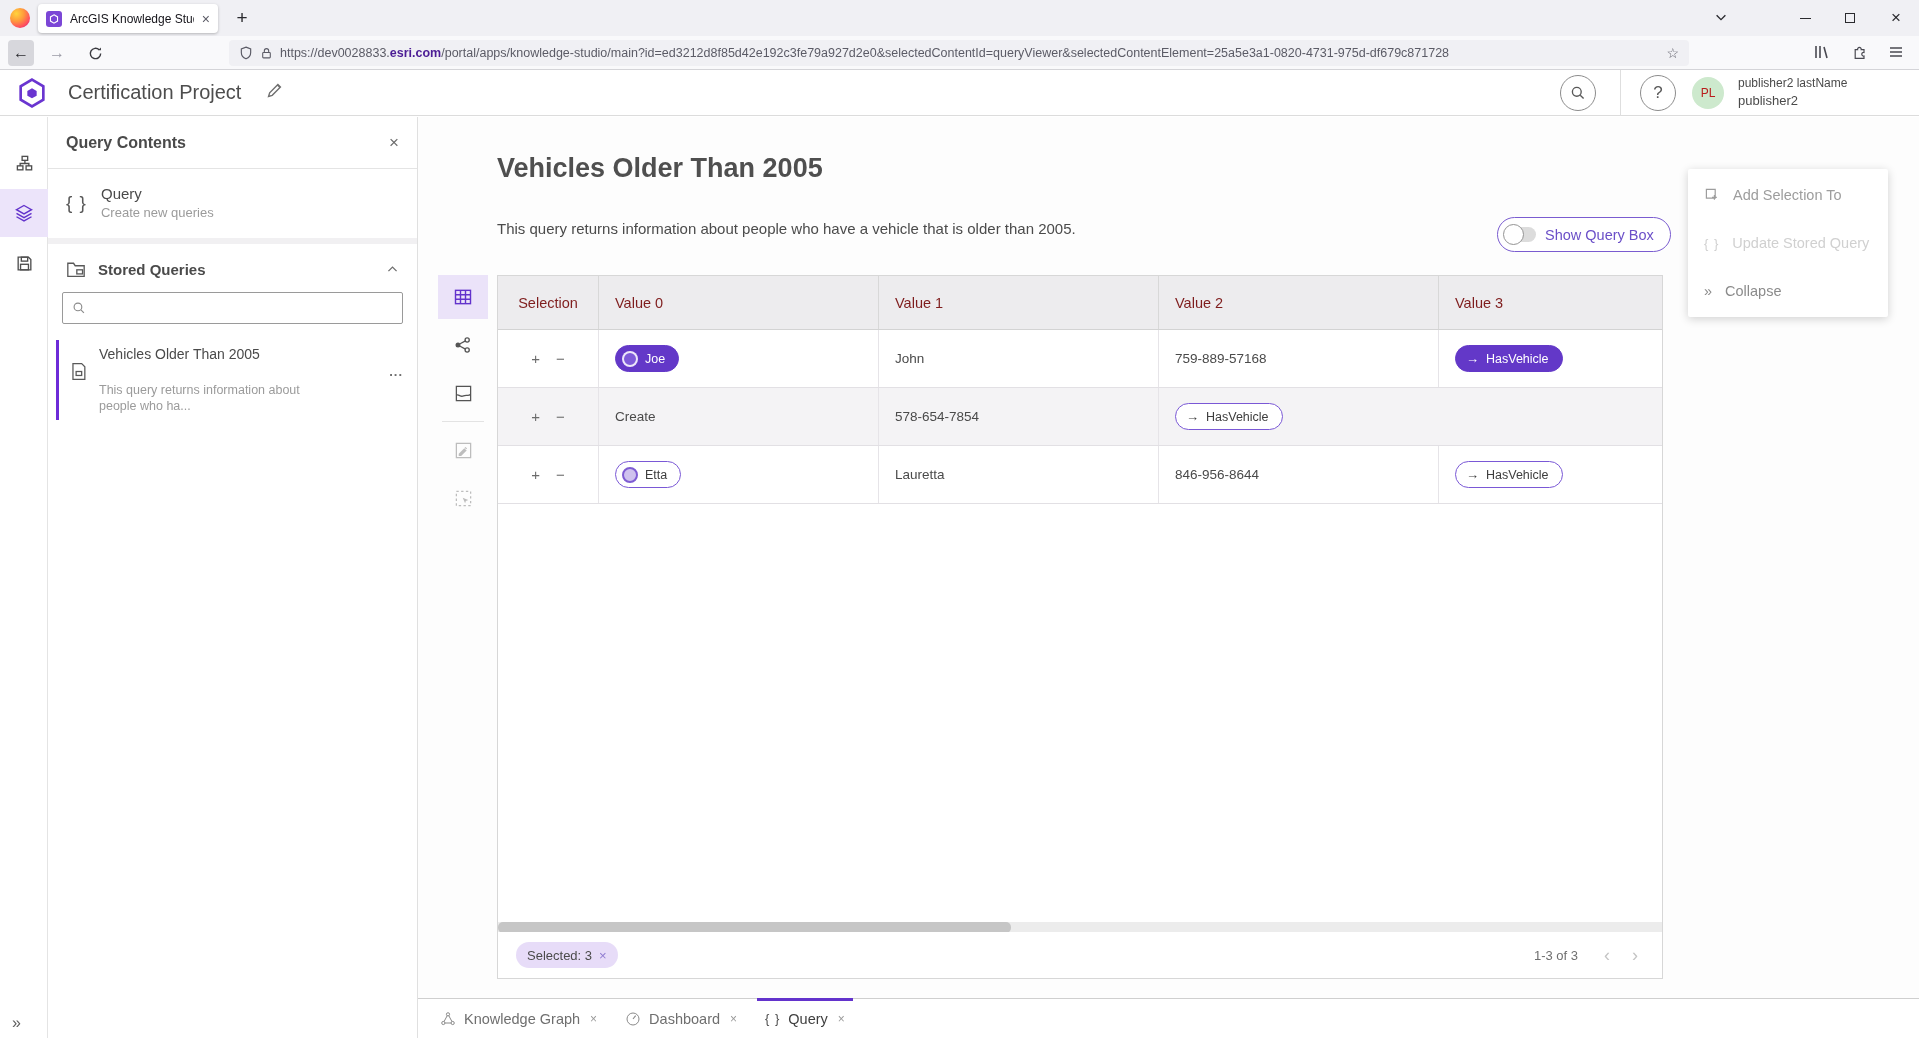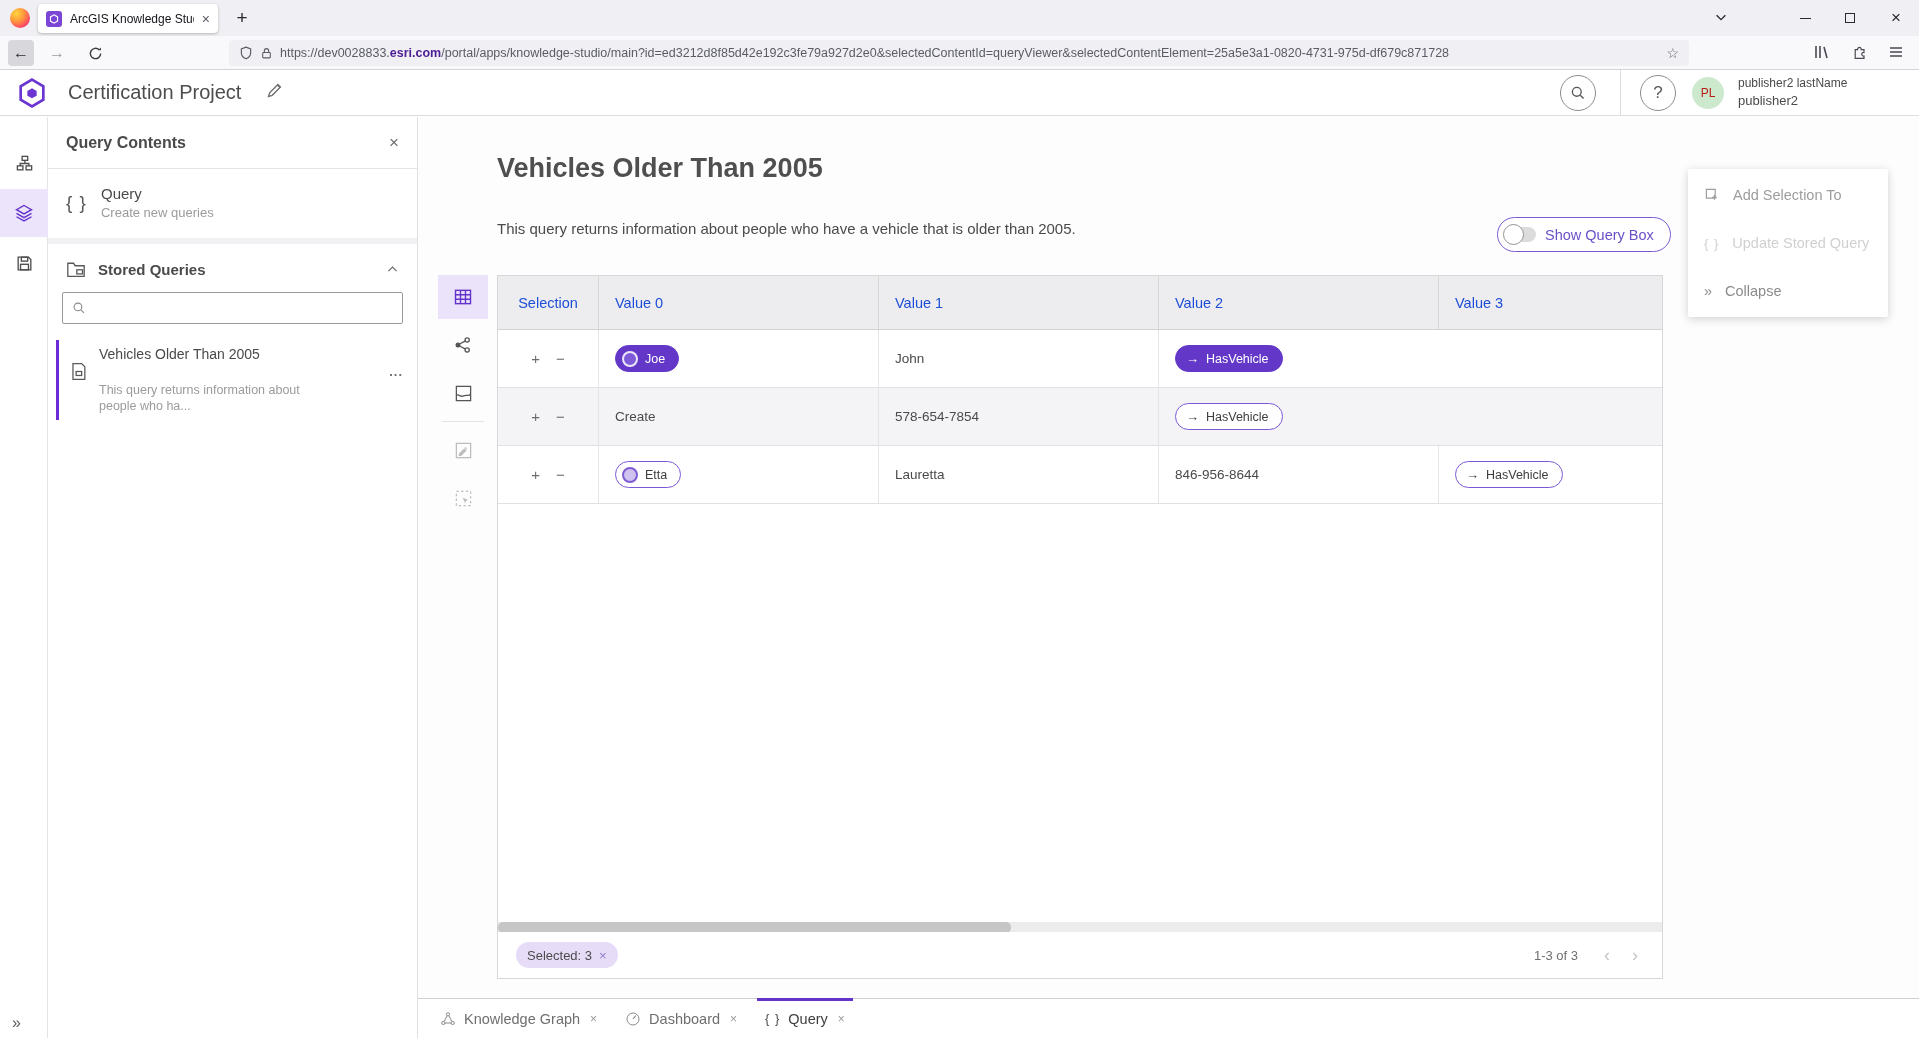--- a/index.html
+++ b/index.html
@@ -88,21 +88,21 @@
   .toggle-label { font-size:14.5px; color:#6b4fc8; }
 
   .view-rail { position:absolute; left:20px; top:158px; width:50px; }
   .vr-btn { width:50px; height:44px; display:flex; align-items:center; justify-content:center; color:#555; margin-bottom:4px; }
   .vr-btn.active { background:#ebe3f9; color:#6333cc; }
   .vr-btn.disabled { color:#bdbdbd; }
   .vr-div { height:1px; background:#e3e3e3; margin:6px 4px; }
 
   .table-card { position:absolute; left:79px; top:158px; width:1166px; height:704px; background:#fff; border:1px solid #d7d7d7; }
   .thead { display:flex; height:54px; background:#edecee; border-bottom:1px solid #d3d3d3; }
-  .thead .hcell { display:flex; align-items:center; padding-left:16px; font-size:14.5px; color:#1d4ed8; border-right:1px solid #d8d8d8; }
+  .thead .hcell { display:flex; align-items:center; padding-left:16px; font-size:14.5px; color:#7f1d1d; border-right:1px solid #d8d8d8; }
   .trow { display:flex; height:58px; border-bottom:1px solid #e2e0e4; background:#fff; }
   .trow.alt { background:#f4f3f5; }
   .trow .cell { display:flex; align-items:center; padding-left:16px; font-size:13.5px; color:#4a4a4a; border-right:1px solid #e6e4e8; }
   .c0 { width:101px; justify-content:center !important; padding-left:0 !important; gap:16px; }
   .c1 { width:280px; } .c2 { width:280px; } .c3 { width:280px; }
   .c4 { width:223px; border-right:none !important; }
   .selop { font-size:15px; color:#6b6b6b; }
 
   .pill { display:inline-flex; align-items:center; gap:7px; height:27px; border-radius:14px; padding:0 13px 0 6px; font-size:12.5px; }
   .pill.solid { background:#6338c8; color:#fff; border:1.5px solid #6338c8; }
@@ -375,20 +375,21 @@
           <span class="selop">+</span>
           <span class="selop">−</span>
         </div>
         <div class="cell c1">
           <span class="pill solid">
               <span class="node"></span>
               <span>Joe</span>
             </span>
         </div>
         <div class="cell c2">John</div>
+        <div class="cell c3">759-889-57168</div>
         <div class="cell c4">
           <span class="pill solid rel">
               <span class="rel-arrow">→</span>
               <span>HasVehicle</span>
             </span>
         </div>
       </div>
 
       <div class="trow alt">
         <div class="cell c0">

